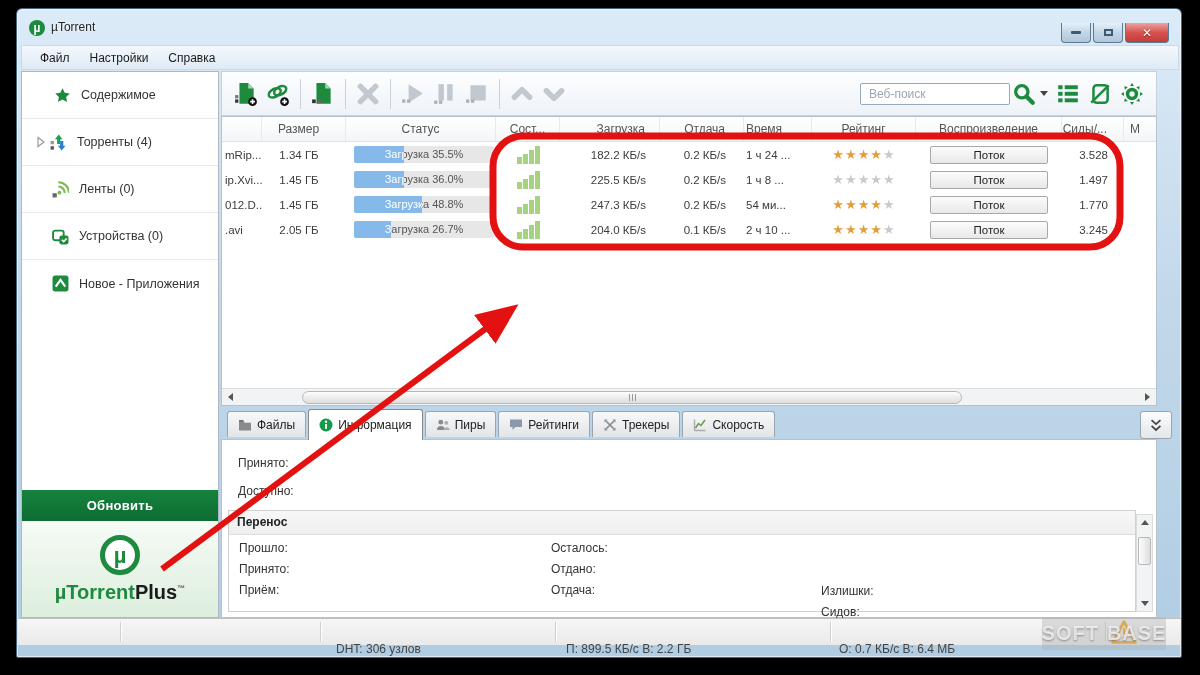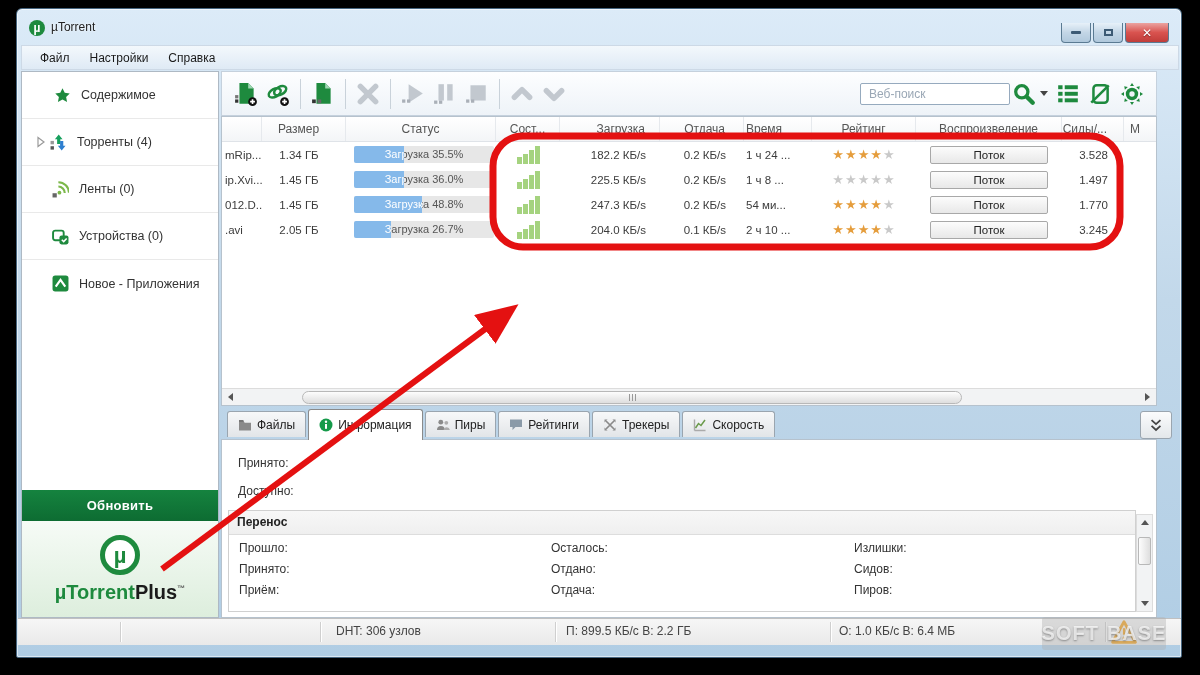--- a/index.html
+++ b/index.html
@@ -107,21 +107,21 @@
   .gcol div{font-size:12px;color:#333;}
   .vscroll{position:absolute;right:3px;top:74px;width:17px;height:98px;background:#f2f3f4;border:1px solid #dcdcdc;}
   .varrow{position:absolute;left:0;width:15px;height:15px;display:flex;align-items:center;justify-content:center;}
   .tri-u{width:0;height:0;border-left:4px solid transparent;border-right:4px solid transparent;border-bottom:5px solid #555;}
   .tri-d{width:0;height:0;border-left:4px solid transparent;border-right:4px solid transparent;border-top:5px solid #555;}
   .vthumb{position:absolute;left:1px;top:22px;width:13px;height:28px;border:1px solid #b8b8b8;border-radius:2px;background:linear-gradient(90deg,#fdfdfd,#dedede);}
   
   .statusbar{position:absolute;left:1px;top:609px;width:1163px;height:27px;
     background:linear-gradient(#f6f6f6,#e9e9e9);border-top:1px solid #c0c0c0;font-size:12px;color:#444;}
   .ssep{position:absolute;top:3px;bottom:3px;width:1px;background:#cfcfcf;box-shadow:1px 0 0 #fff;}
-  .stext{position:absolute;top:5px;white-space:nowrap;}
+  .stext{position:absolute;top:23px;white-space:nowrap;}
   .warn{position:absolute;left:1093px;top:1px;}
   
   .annotation{position:absolute;left:0;top:0;width:1200px;height:675px;pointer-events:none;z-index:50;}
   .watermark{position:absolute;left:1042px;top:617px;width:124px;height:33px;z-index:40;
     background:rgba(175,175,175,.40);border-radius:3px;display:flex;align-items:center;justify-content:center;gap:4px;
     font-weight:bold;font-size:20px;letter-spacing:1px;color:rgba(255,255,255,.72);text-shadow:0 1px 2px rgba(90,90,90,.6);}
 </style>
 </head>
 <body>
 
@@ -540,21 +540,21 @@
         <div class="gcol" style="left:10px;">
           <div>Прошло:</div>
           <div>Принято:</div>
           <div>Приём:</div>
         </div>
         <div class="gcol" style="left:322px;">
           <div>Осталось:</div>
           <div>Отдано:</div>
           <div>Отдача:</div>
         </div>
-        <div class="gcol" style="left:625px;">
+        <div class="gcol" style="left:592px;margin-top:43px;">
           <div>Излишки:</div>
           <div>Сидов:</div>
           <div>Пиров:</div>
         </div>
       </div>
     </div>
     <div class="vscroll">
       <div class="varrow" style="top:0;">
           <span class="tri-u"></span>
         </div>
@@ -566,21 +566,21 @@
   </div>
 
   <div class="statusbar">
     <div class="ssep" style="left:102px;"></div>
     <div class="ssep" style="left:302px;"></div>
     <div class="ssep" style="left:537px;"></div>
     <div class="ssep" style="left:812px;"></div>
     <div class="ssep" style="left:1087px;"></div>
     <div class="stext" style="left:318px;">DHT: 306 узлов</div>
     <div class="stext" style="left:548px;">П: 899.5 КБ/с В: 2.2 ГБ</div>
-    <div class="stext" style="left:821px;">О: 1.0 КБ/с В: 6.4 МБ</div>
+    <div class="stext" style="left:821px;">О: 0.7 КБ/с В: 6.4 МБ</div>
     <div class="warn">
       <svg width="26" height="24" viewBox="0 0 24 22">
         <path d="M12 1.5 L22.5 20.5 H1.5 Z" fill="none" stroke="#f5a623" stroke-width="2.6" stroke-linejoin="round"></path>
         <rect x="11" y="7.5" width="2.2" height="6" fill="#f5a623"></rect>
           <circle cx="12.1" cy="16.6" r="1.4" fill="#f5a623"></circle>
       </svg>
     </div>
   </div>
 </div>
 

